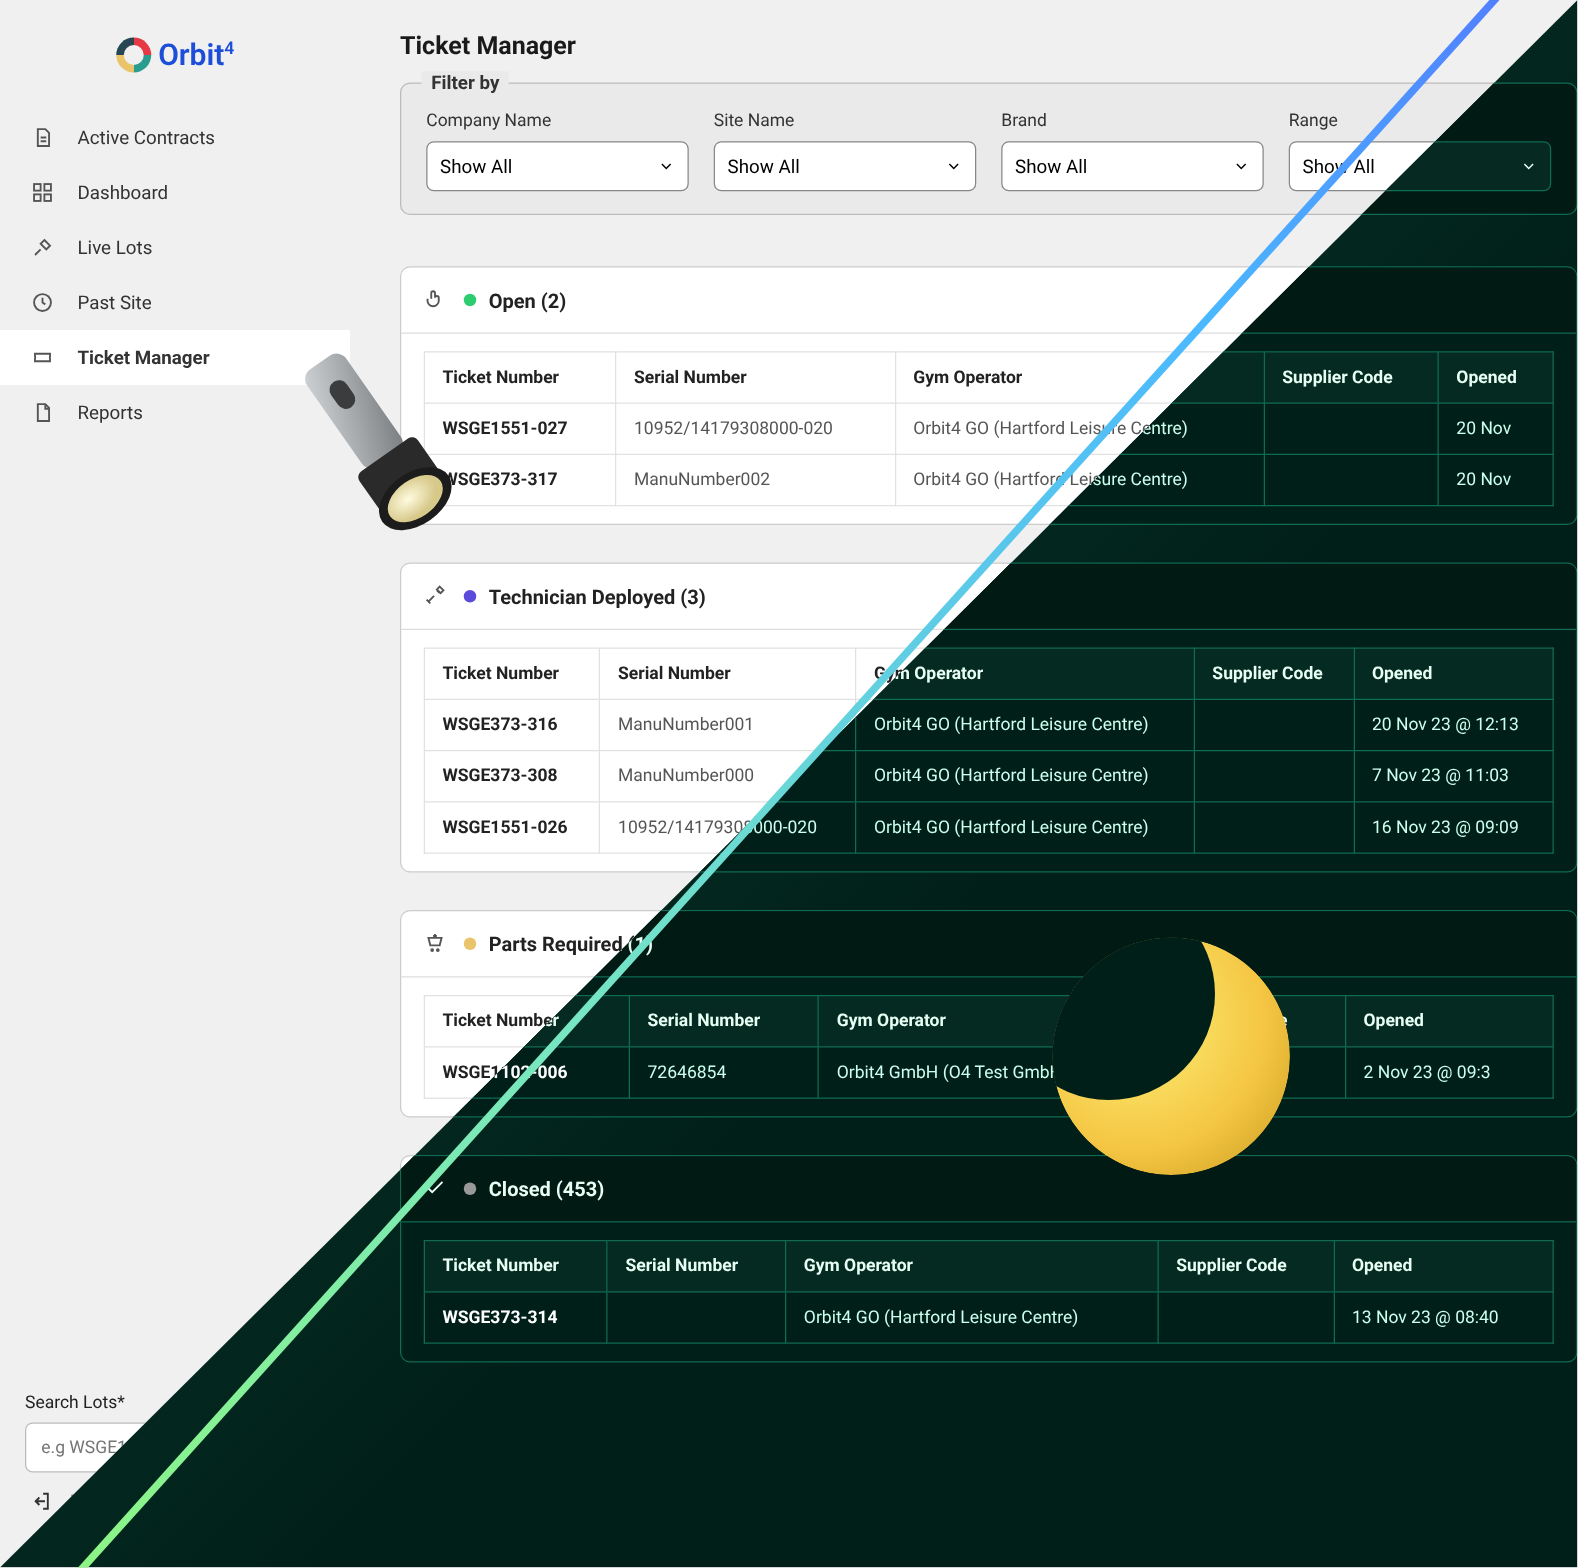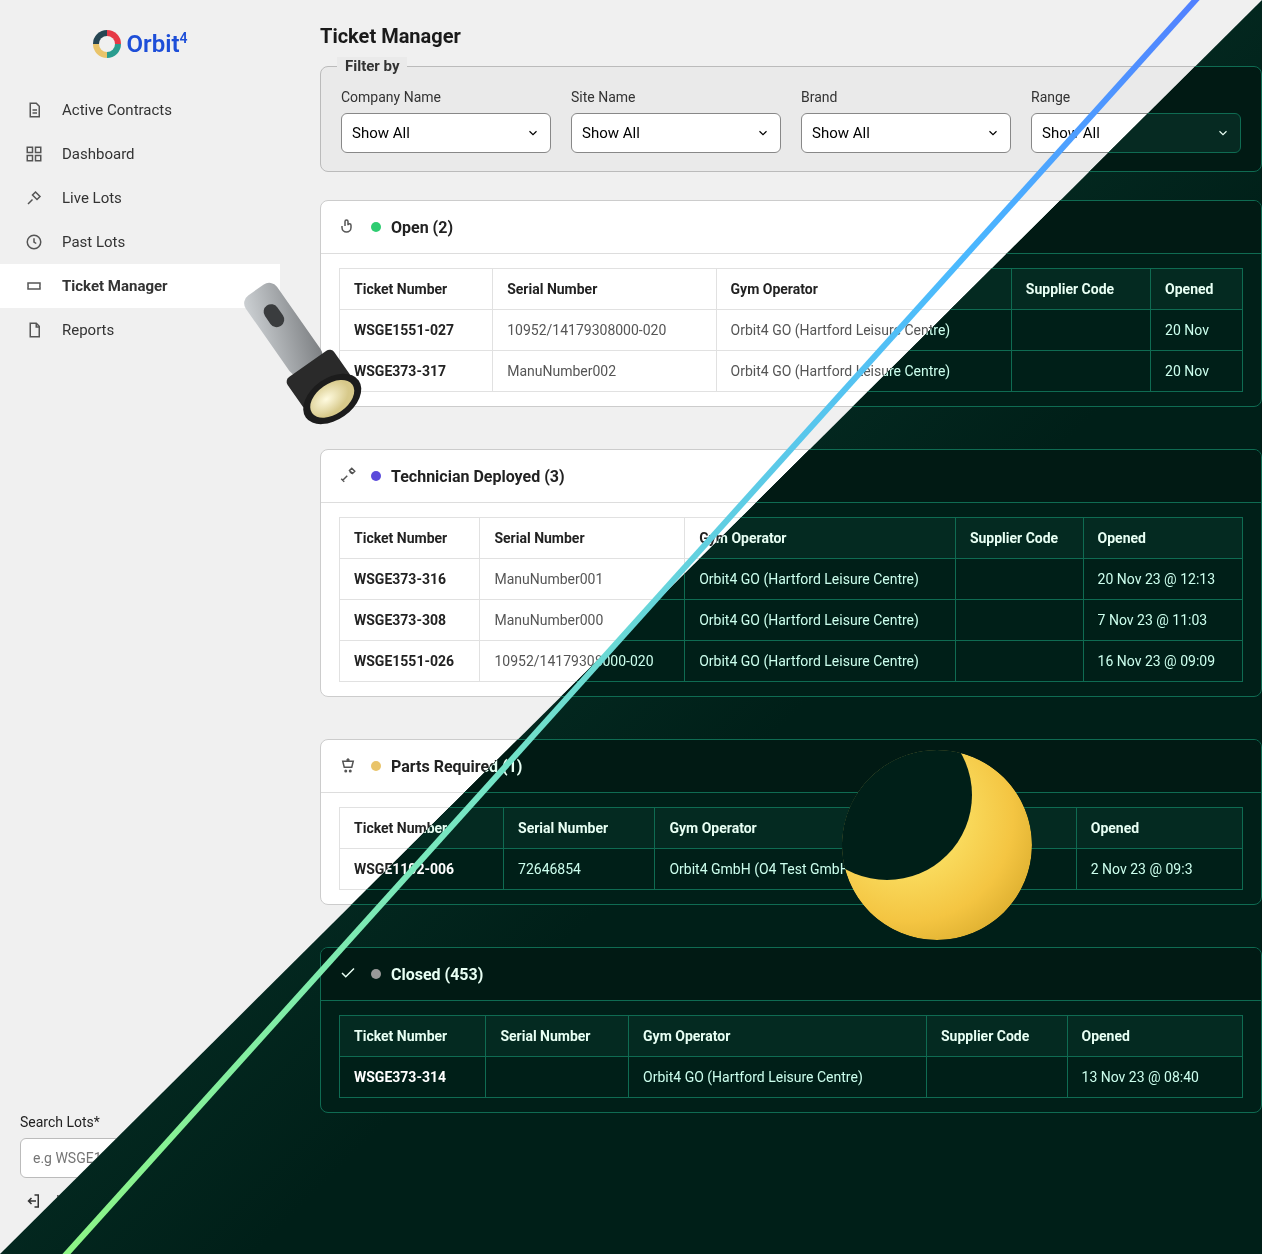--- a/index.html
+++ b/index.html
@@ -17,27 +17,27 @@
 .nav-icon{width:20px;height:20px;margin-right:18px;display:inline-flex;align-items:center;justify-content:center;color:#555}
 .bottom{padding:0 20px 20px}
 .search-label{font-size:14px;color:#222;margin-bottom:8px;display:flex;justify-content:space-between;align-items:center}
 .search-row{display:flex;gap:8px}
 .search-input{flex:1;border:1px solid #bbb;border-radius:6px;height:40px;padding:0 12px;font-size:14px;background:#fff}
 .go-btn{height:40px;width:44px;background:#d63384;color:#fff;border:none;border-radius:6px;font-weight:700;font-size:13px;cursor:pointer}
 .logout{display:flex;align-items:center;padding:14px 4px 4px;color:#333;font-size:15px;cursor:pointer}
 .logout svg{margin-right:14px}
 .main{flex:1;padding:24px 0 0 40px;overflow:hidden}
 h1{font-size:20px;font-weight:700;color:#1a1a1a;margin-bottom:18px}
-.filter-panel{border:1px solid #bbb;border-radius:8px;padding:22px 20px 18px;position:relative;background:#eaeaea;margin-bottom:28px}
+.filter-panel{border:1px solid #bbb;border-radius:8px;padding:22px 20px 18px;position:relative;background:#eaeaea;margin-bottom:41px}
 .filter-legend{position:absolute;top:-10px;left:16px;background:#eaeaea;padding:0 8px;font-size:15px;font-weight:700;color:#333}
 .filter-row{display:flex;gap:20px}
 .filter-col{flex:1;min-width:0}
 .filter-label{font-size:14px;color:#333;margin-bottom:8px;display:block}
 .select{width:100%;height:40px;border:1px solid #888;border-radius:6px;background:#fff;display:flex;align-items:center;justify-content:space-between;padding:0 10px;font-size:15px;cursor:pointer}
-.section{background:#fff;border:1px solid #ccc;border-radius:8px;margin-bottom:42px;overflow:hidden}
+.section{background:#fff;border:1px solid #ccc;border-radius:8px;margin-bottom:30px;overflow:hidden}
 .section-head{display:flex;align-items:center;padding:16px 18px;border-bottom:1px solid #ddd}
 .section-icon{width:20px;height:20px;margin-right:12px;color:#555}
 .dot{width:10px;height:10px;border-radius:50%;margin-right:10px}
 .dot.green{background:#2ecc71}
 .dot.purple{background:#5b4bdb}
 .dot.yellow{background:#e9c46a}
 .dot.gray{background:#999}
 .section-title{font-size:16px;font-weight:700;color:#222}
 .table-wrap{padding:14px 18px}
 table{width:100%;border-collapse:collapse;border:1px solid #ddd}
@@ -113,21 +113,21 @@
             </span>
             <span>Live Lots</span>
           </div>
       <div class="nav-item">
             <span class="nav-icon">
               <svg viewBox="0 0 24 24" width="18" height="18" fill="none" stroke="currentColor" stroke-width="2">
                 <circle cx="12" cy="12" r="9"></circle>
                 <path d="M12 7v5l3 2"></path>
               </svg>
             </span>
-            <span>Past Lots</span>
+            <span>Past Site</span>
           </div>
       <div class="nav-item active">
             <span class="nav-icon">
               <svg viewBox="0 0 24 24" width="18" height="18" fill="none" stroke="currentColor" stroke-width="2">
                 <path d="M4 8h16v3a2 2 0 000 2v3H4v-3a2 2 0 000-2z"></path>
               </svg>
             </span>
             <span>Ticket Manager</span>
           </div>
       <div class="nav-item">

